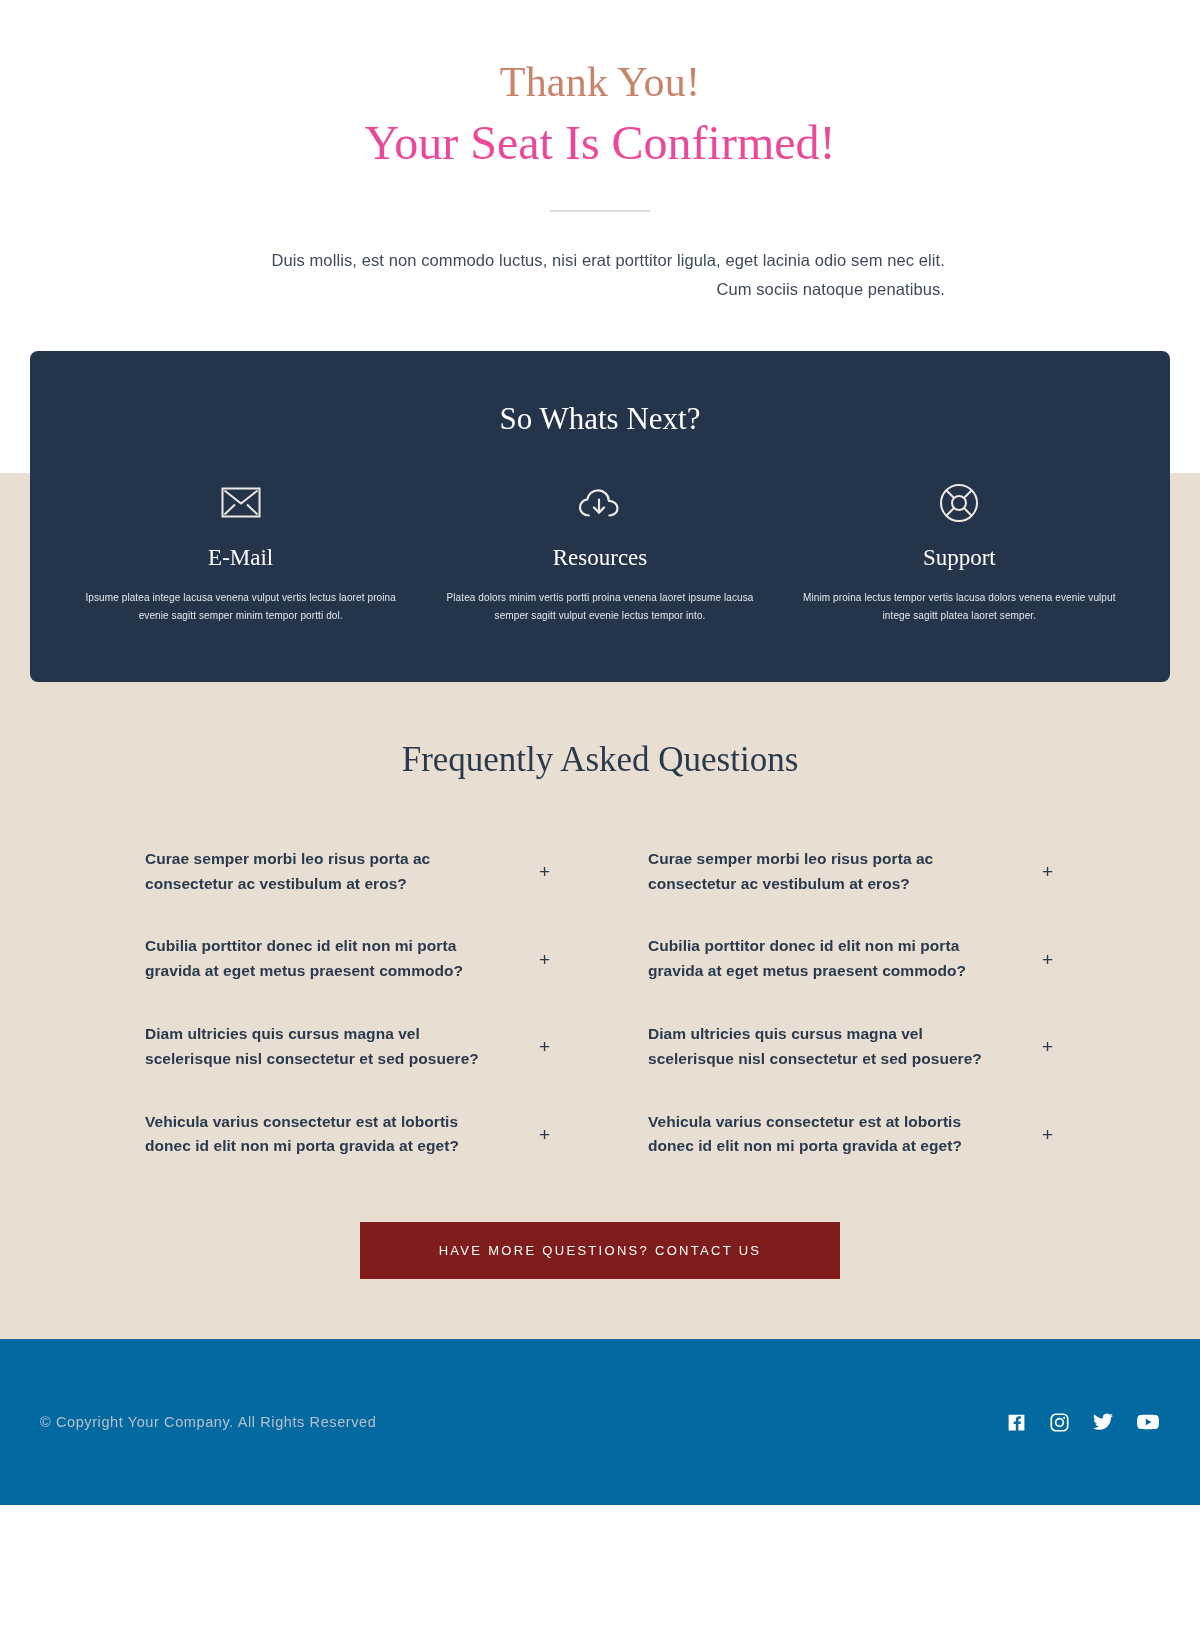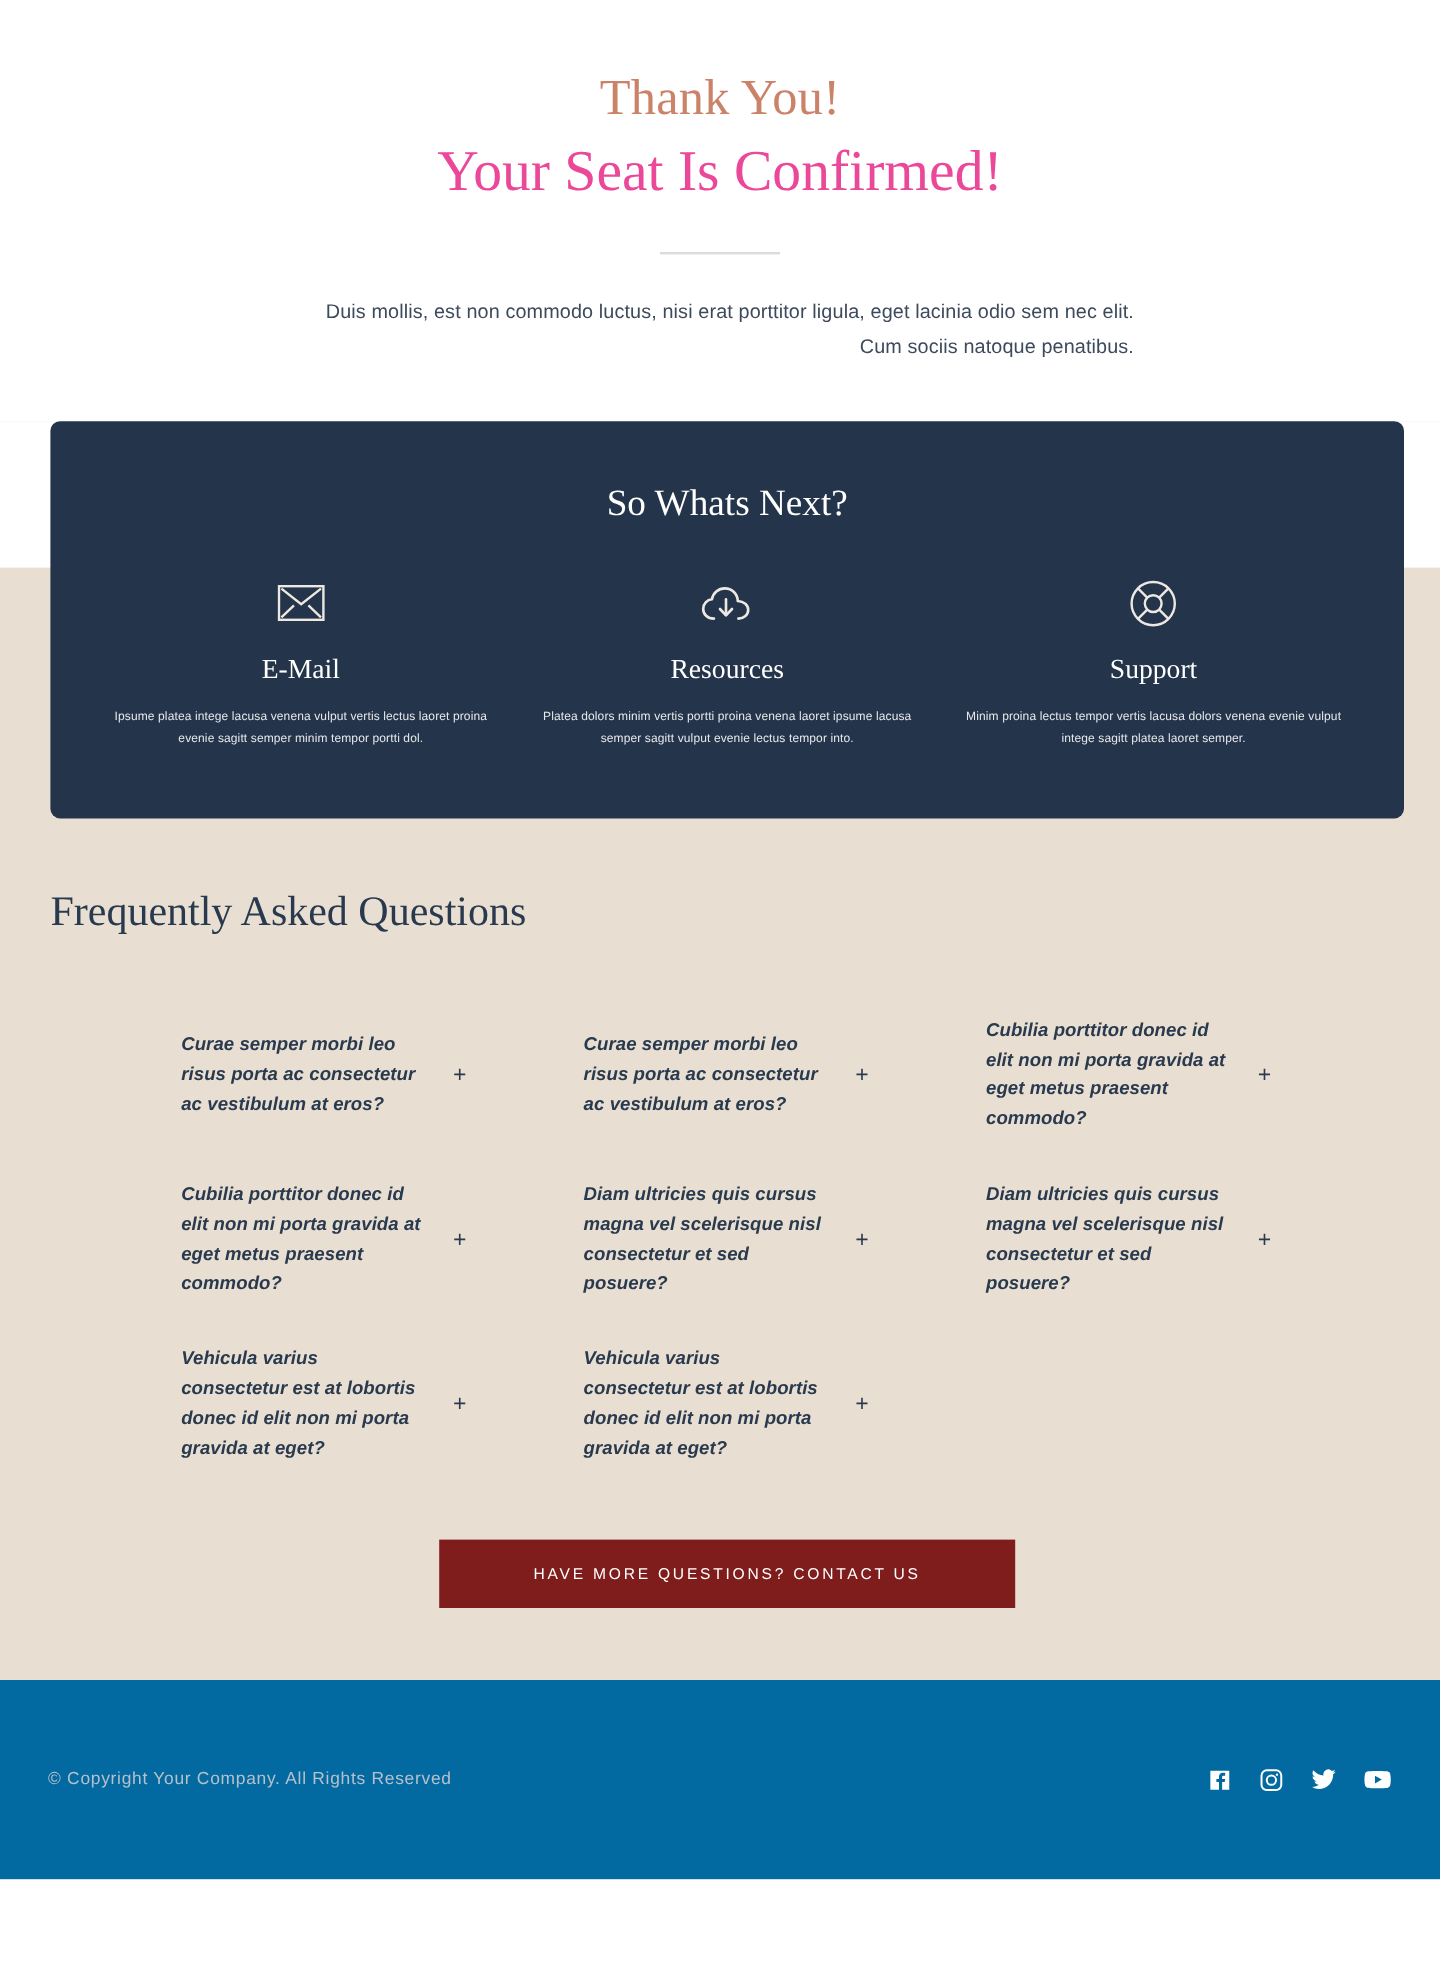--- a/index.html
+++ b/index.html
@@ -54,21 +54,20 @@
     margin: 0 auto;
     letter-spacing: 0.1px;
     text-align: right;
   }
 
   
   .beige-wrap {
     position: relative;
     background: #e8dfd2;
     padding-bottom: 60px;
-    padding-left: 12px;
   }
   .beige-top-white {
     position: absolute;
     top: 0; left: 0; right: 0;
     height: 122px;
     background: #ffffff;
   }
 
   
   .next-card {
@@ -122,31 +121,31 @@
   
   .faq {
     position: relative;
     z-index: 2;
     padding: 58px 30px 0;
   }
   .faq-title {
     font-family: "Liberation Serif", serif;
     font-size: 35px;
     color: #2a3a4e;
+    text-align: center;
     font-weight: 400;
     margin-bottom: 48px;
   }
   .faq-grid {
     display: grid;
-    grid-template-columns: 1fr 1fr 1fr;
+    grid-template-columns: 1fr 1fr;
     column-gap: 96px;
     row-gap: 0;
     max-width: 910px;
     margin: 0 auto;
-    font-style: italic;
   }
   .faq-item {
     display: flex;
     align-items: center;
     justify-content: space-between;
     gap: 20px;
     padding: 19px 0;
   }
   .faq-q {
     font-size: 15.5px;

